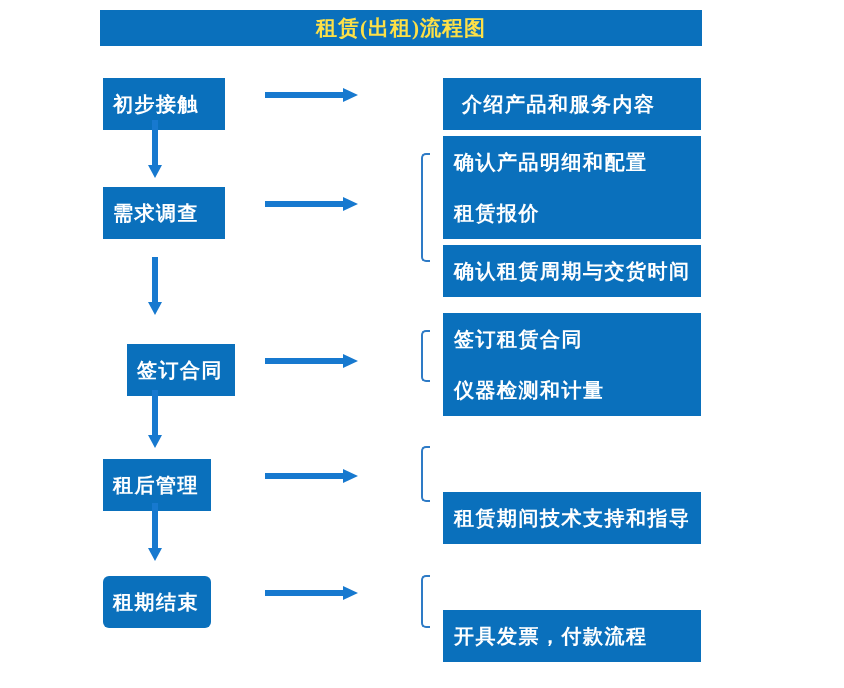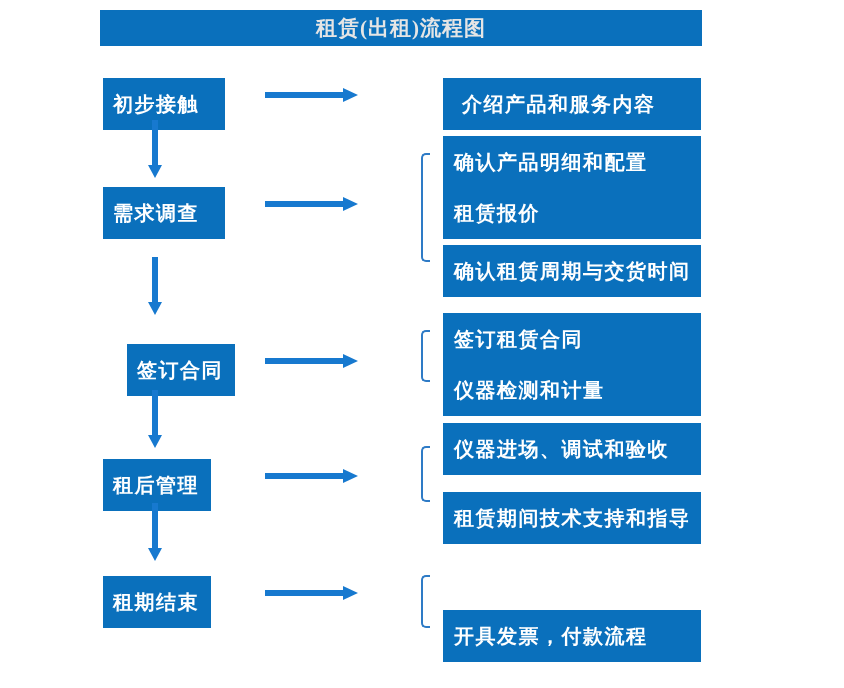--- a/index.html
+++ b/index.html
@@ -15,21 +15,21 @@
     font-family: "Liberation Serif", serif;
     overflow: hidden;
   }
   .title-bar {
     position: absolute;
     left: 100px;
     top: 10px;
     width: 602px;
     height: 36px;
     background: #0a70bc;
-    color: #e5e5e5;
+    color: #fde047;
     font-weight: bold;
     font-size: 21px;
     letter-spacing: 1px;
     display: flex;
     align-items: center;
     justify-content: center;
   }
   .box {
     position: absolute;
     height: 52px;
@@ -113,21 +113,21 @@
 <body>
 
 <div class="canvas">
 
   <div class="title-bar">租赁(出租)流程图</div>
 
   <div class="box step" style="top:78px;  width:122px;">初步接触</div>
   <div class="box step" style="top:187px; width:122px;">需求调查</div>
   <div class="box step" style="top:344px; width:108px;margin-left:24px;">签订合同</div>
   <div class="box step" style="top:459px; width:108px;">租后管理</div>
-  <div class="box step" style="top:576px; width:108px;">租期结束</div>
+  <div class="box step" style="top:576px; width:108px;border-radius:6px;">租期结束</div>
 
   <div class="varrow" style="top:120px;">
       <div class="shaft"></div>
       <div class="head"></div>
     </div>
   <div class="varrow" style="top:257px;">
       <div class="shaft"></div>
       <div class="head"></div>
     </div>
   <div class="varrow" style="top:390px;">
@@ -167,18 +167,17 @@
 
   <div class="box detail" style="top:78px;padding-left:19px;">介绍产品和服务内容</div>
 
   <div class="box detail" style="top:136px;">确认产品明细和配置</div>
   <div class="box detail" style="top:187px;">租赁报价</div>
   <div class="box detail" style="top:245px;text-align:center;">确认租赁周期与交货时间</div>
 
   <div class="box detail" style="top:313px;">签订租赁合同</div>
   <div class="box detail" style="top:364px;">仪器检测和计量</div>
 
-  <div class="box detail" style="top:423px;">仪器进场、调试和验收</div>
   <div class="box detail" style="top:492px;">租赁期间技术支持和指导</div>
 
   <div class="box detail" style="top:610px;">开具发票，付款流程</div>
 
 </div>
 
 </body></html>

